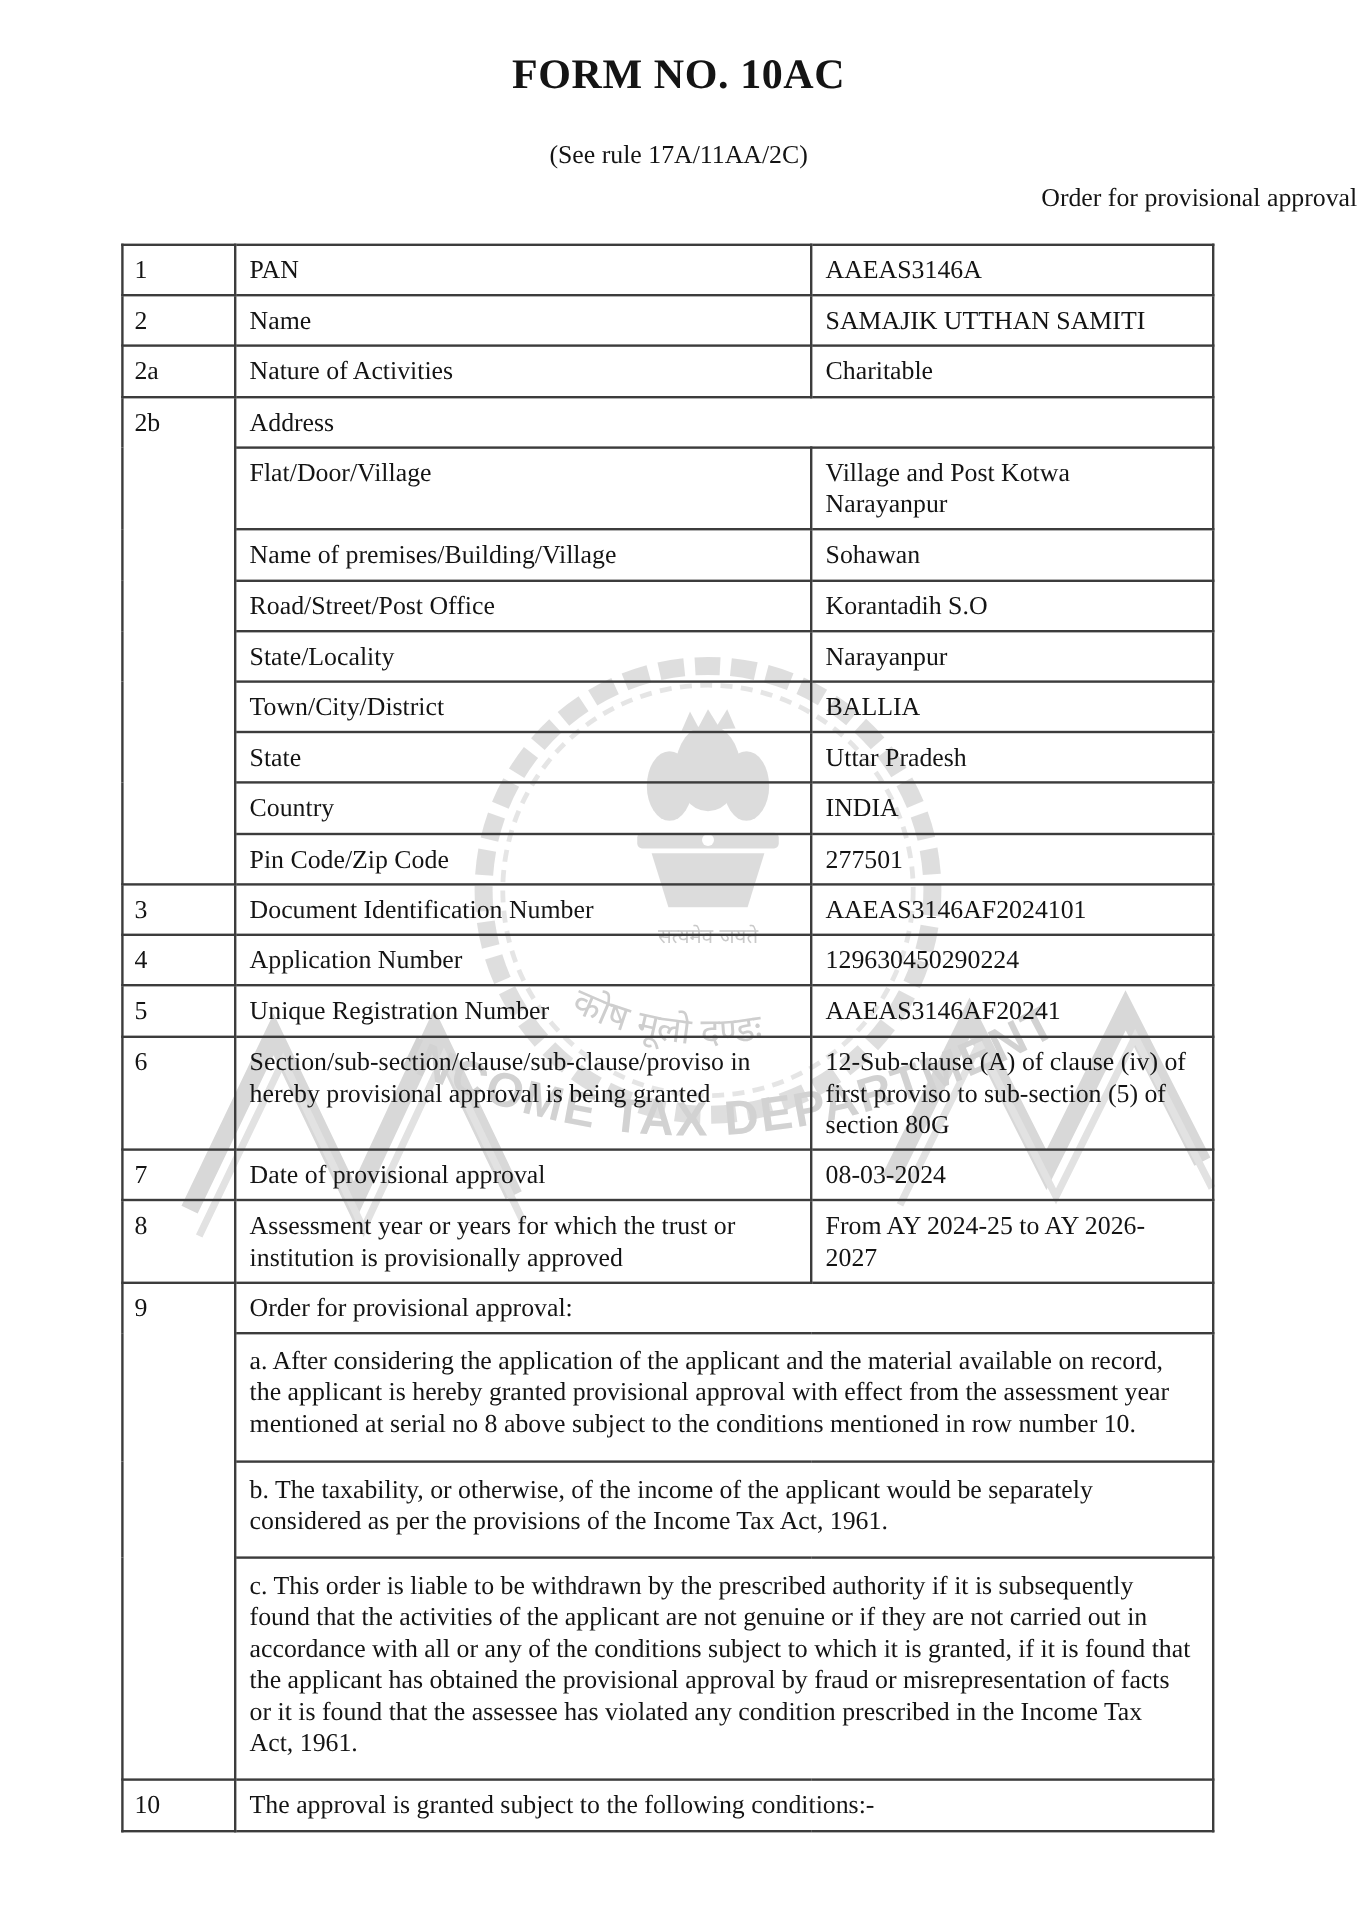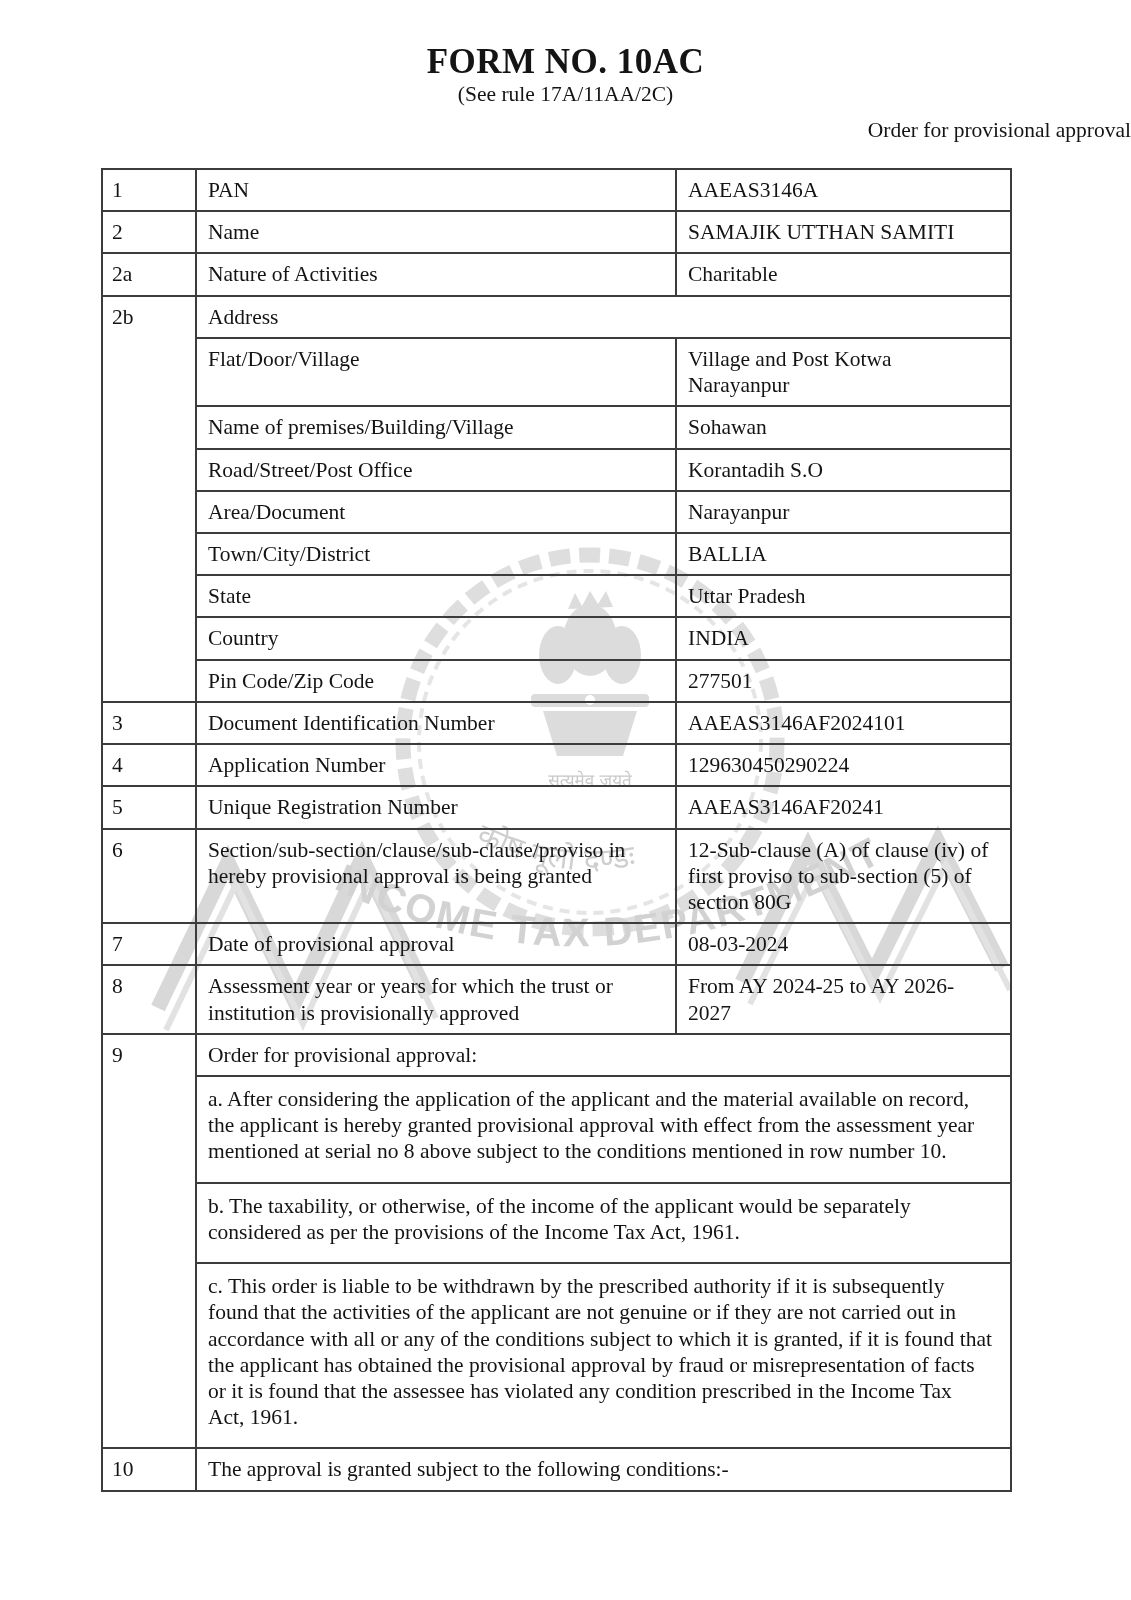--- a/index.html
+++ b/index.html
@@ -22,20 +22,21 @@
   .form-title {
     text-align: center;
     font-weight: bold;
     font-size: 35px;
     letter-spacing: 0.5px;
     padding-top: 42px;
   }
   .form-subtitle-rule {
     text-align: center;
     font-size: 21.5px;
+    margin-top: 35px;
   }
   .form-subtitle-order {
     text-align: right;
     font-size: 21.5px;
     margin-top: 11px;
   }
   table.form-table {
     border-collapse: collapse;
     table-layout: fixed;
     width: 909px;
@@ -137,21 +138,21 @@
         </tr>
         <tr>
           <td>Name of premises/Building/Village</td>
           <td>Sohawan</td>
         </tr>
         <tr>
           <td>Road/Street/Post Office</td>
           <td>Korantadih S.O</td>
         </tr>
         <tr>
-          <td>Area/Document</td>
+          <td>State/Locality</td>
           <td>Narayanpur</td>
         </tr>
         <tr>
           <td>Town/City/District</td>
           <td>BALLIA</td>
         </tr>
         <tr>
           <td>State</td>
           <td>Uttar Pradesh</td>
         </tr>

